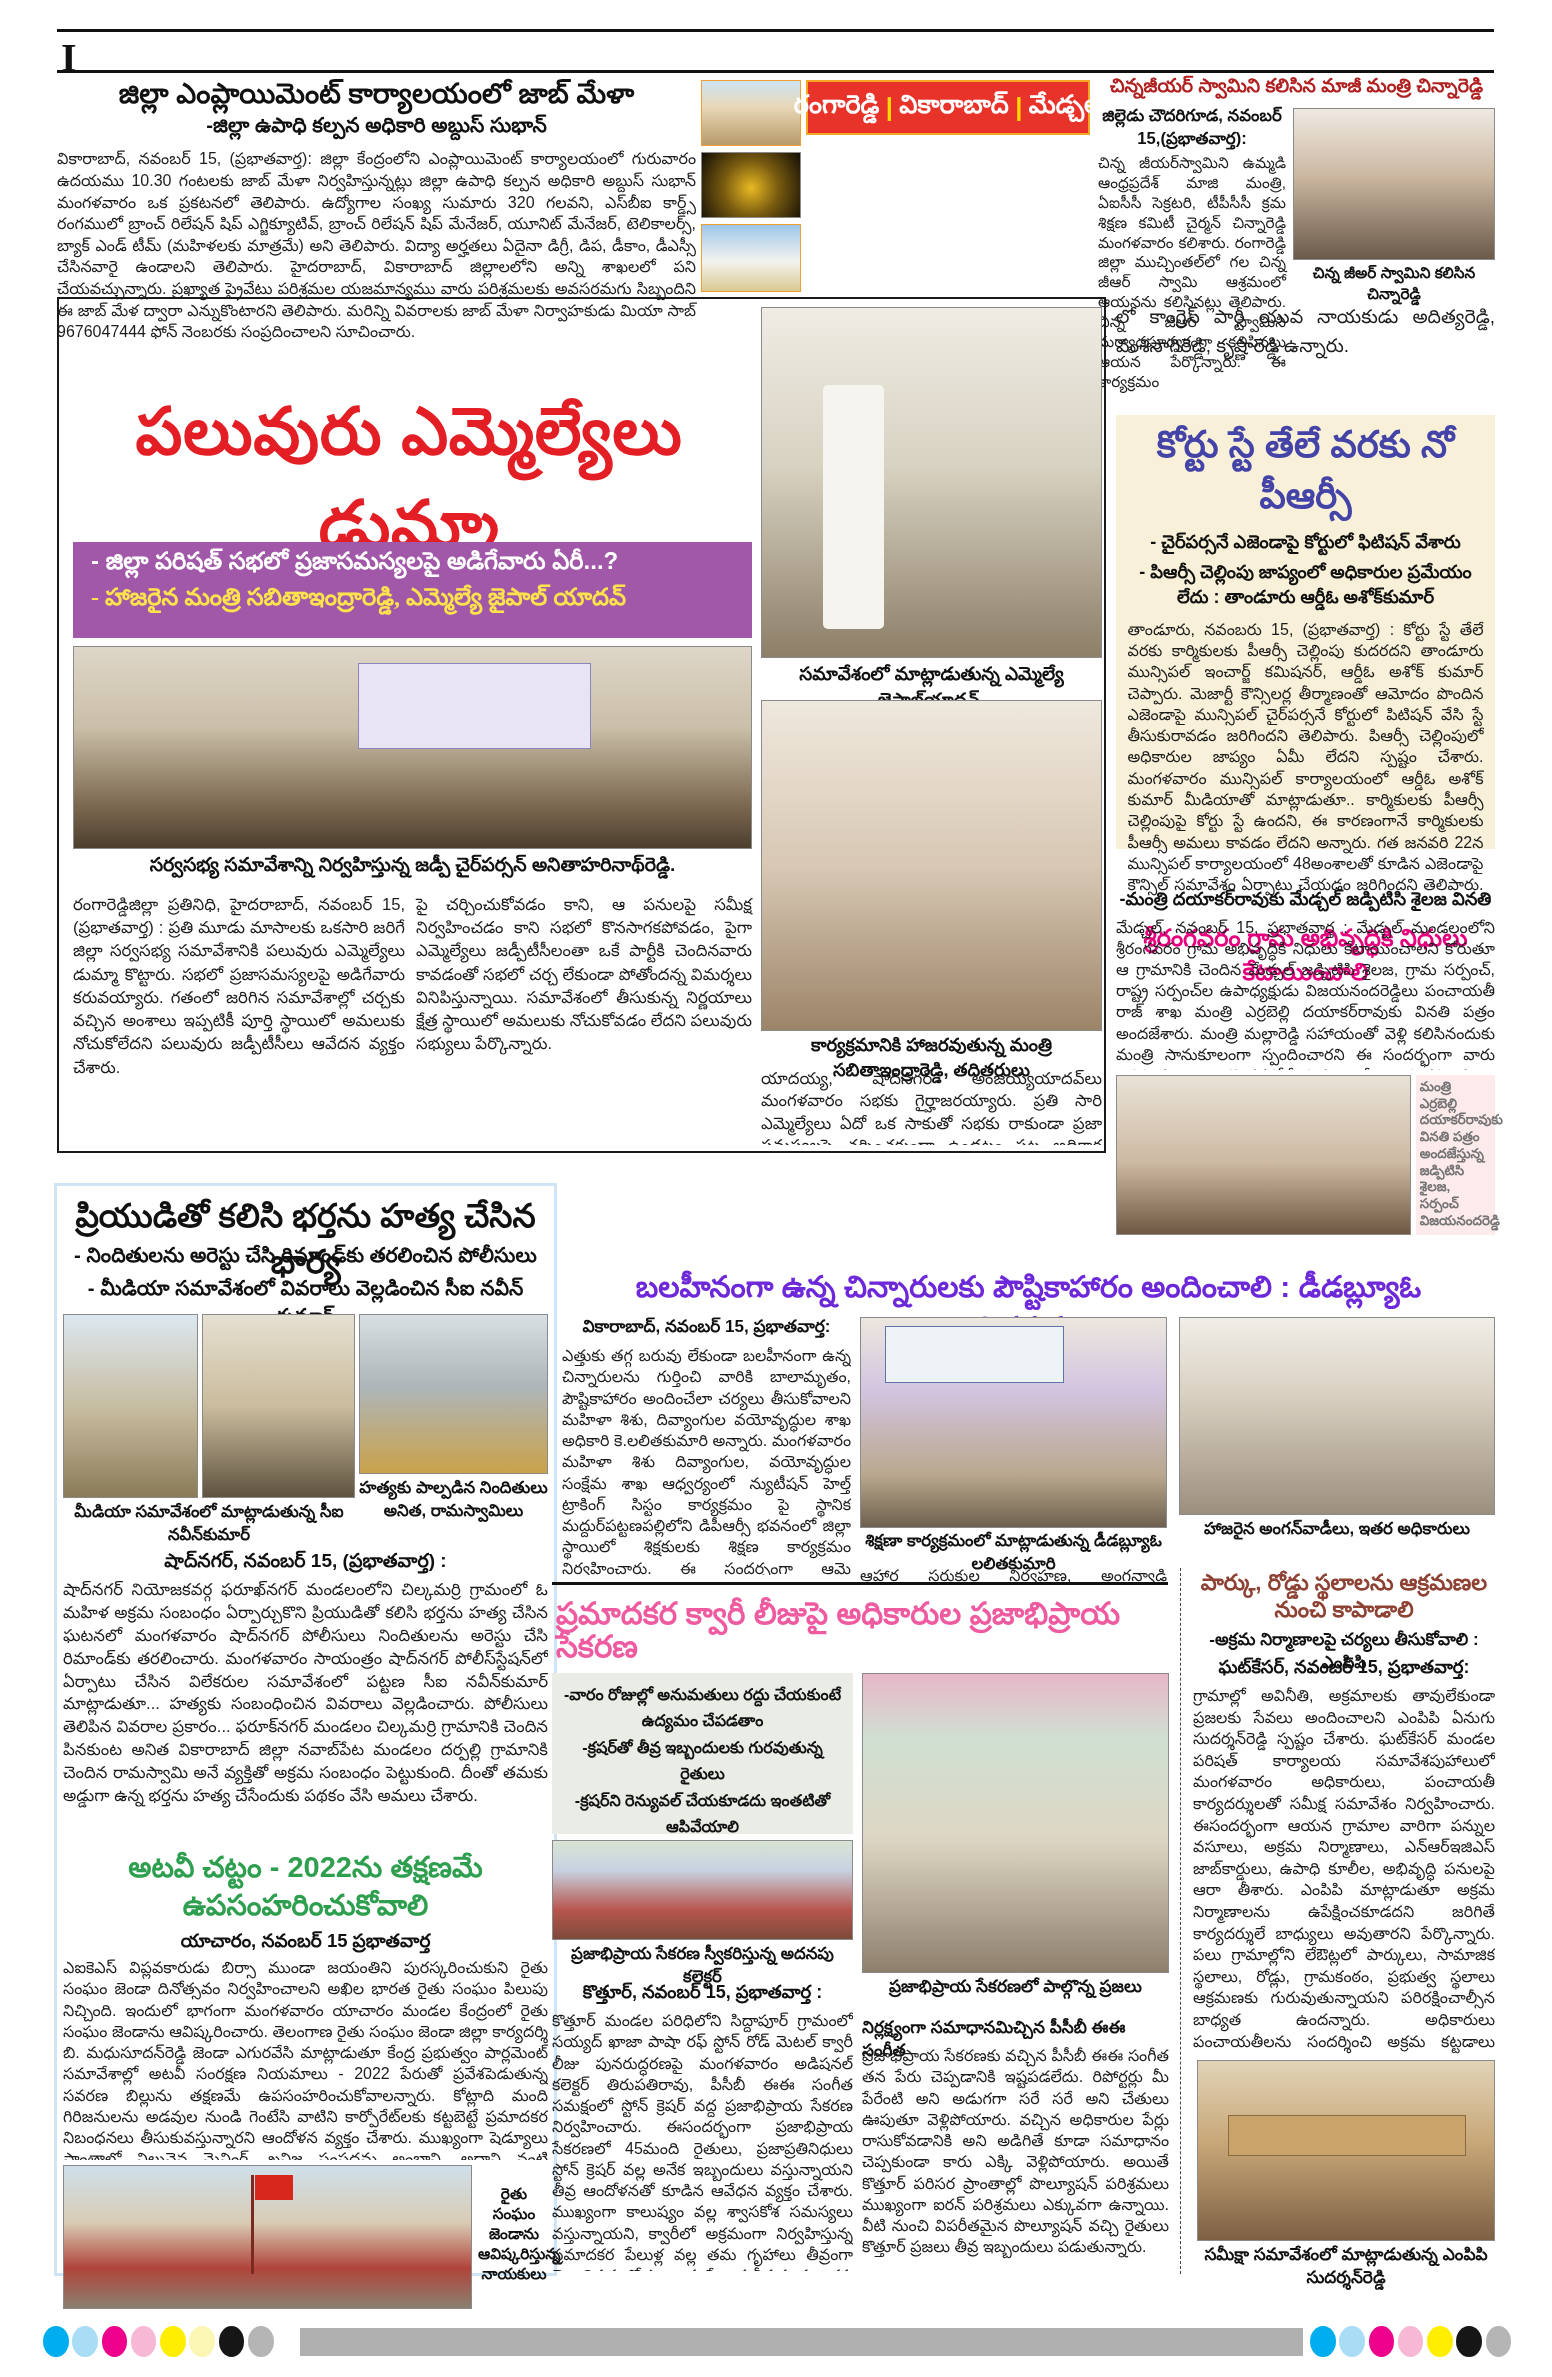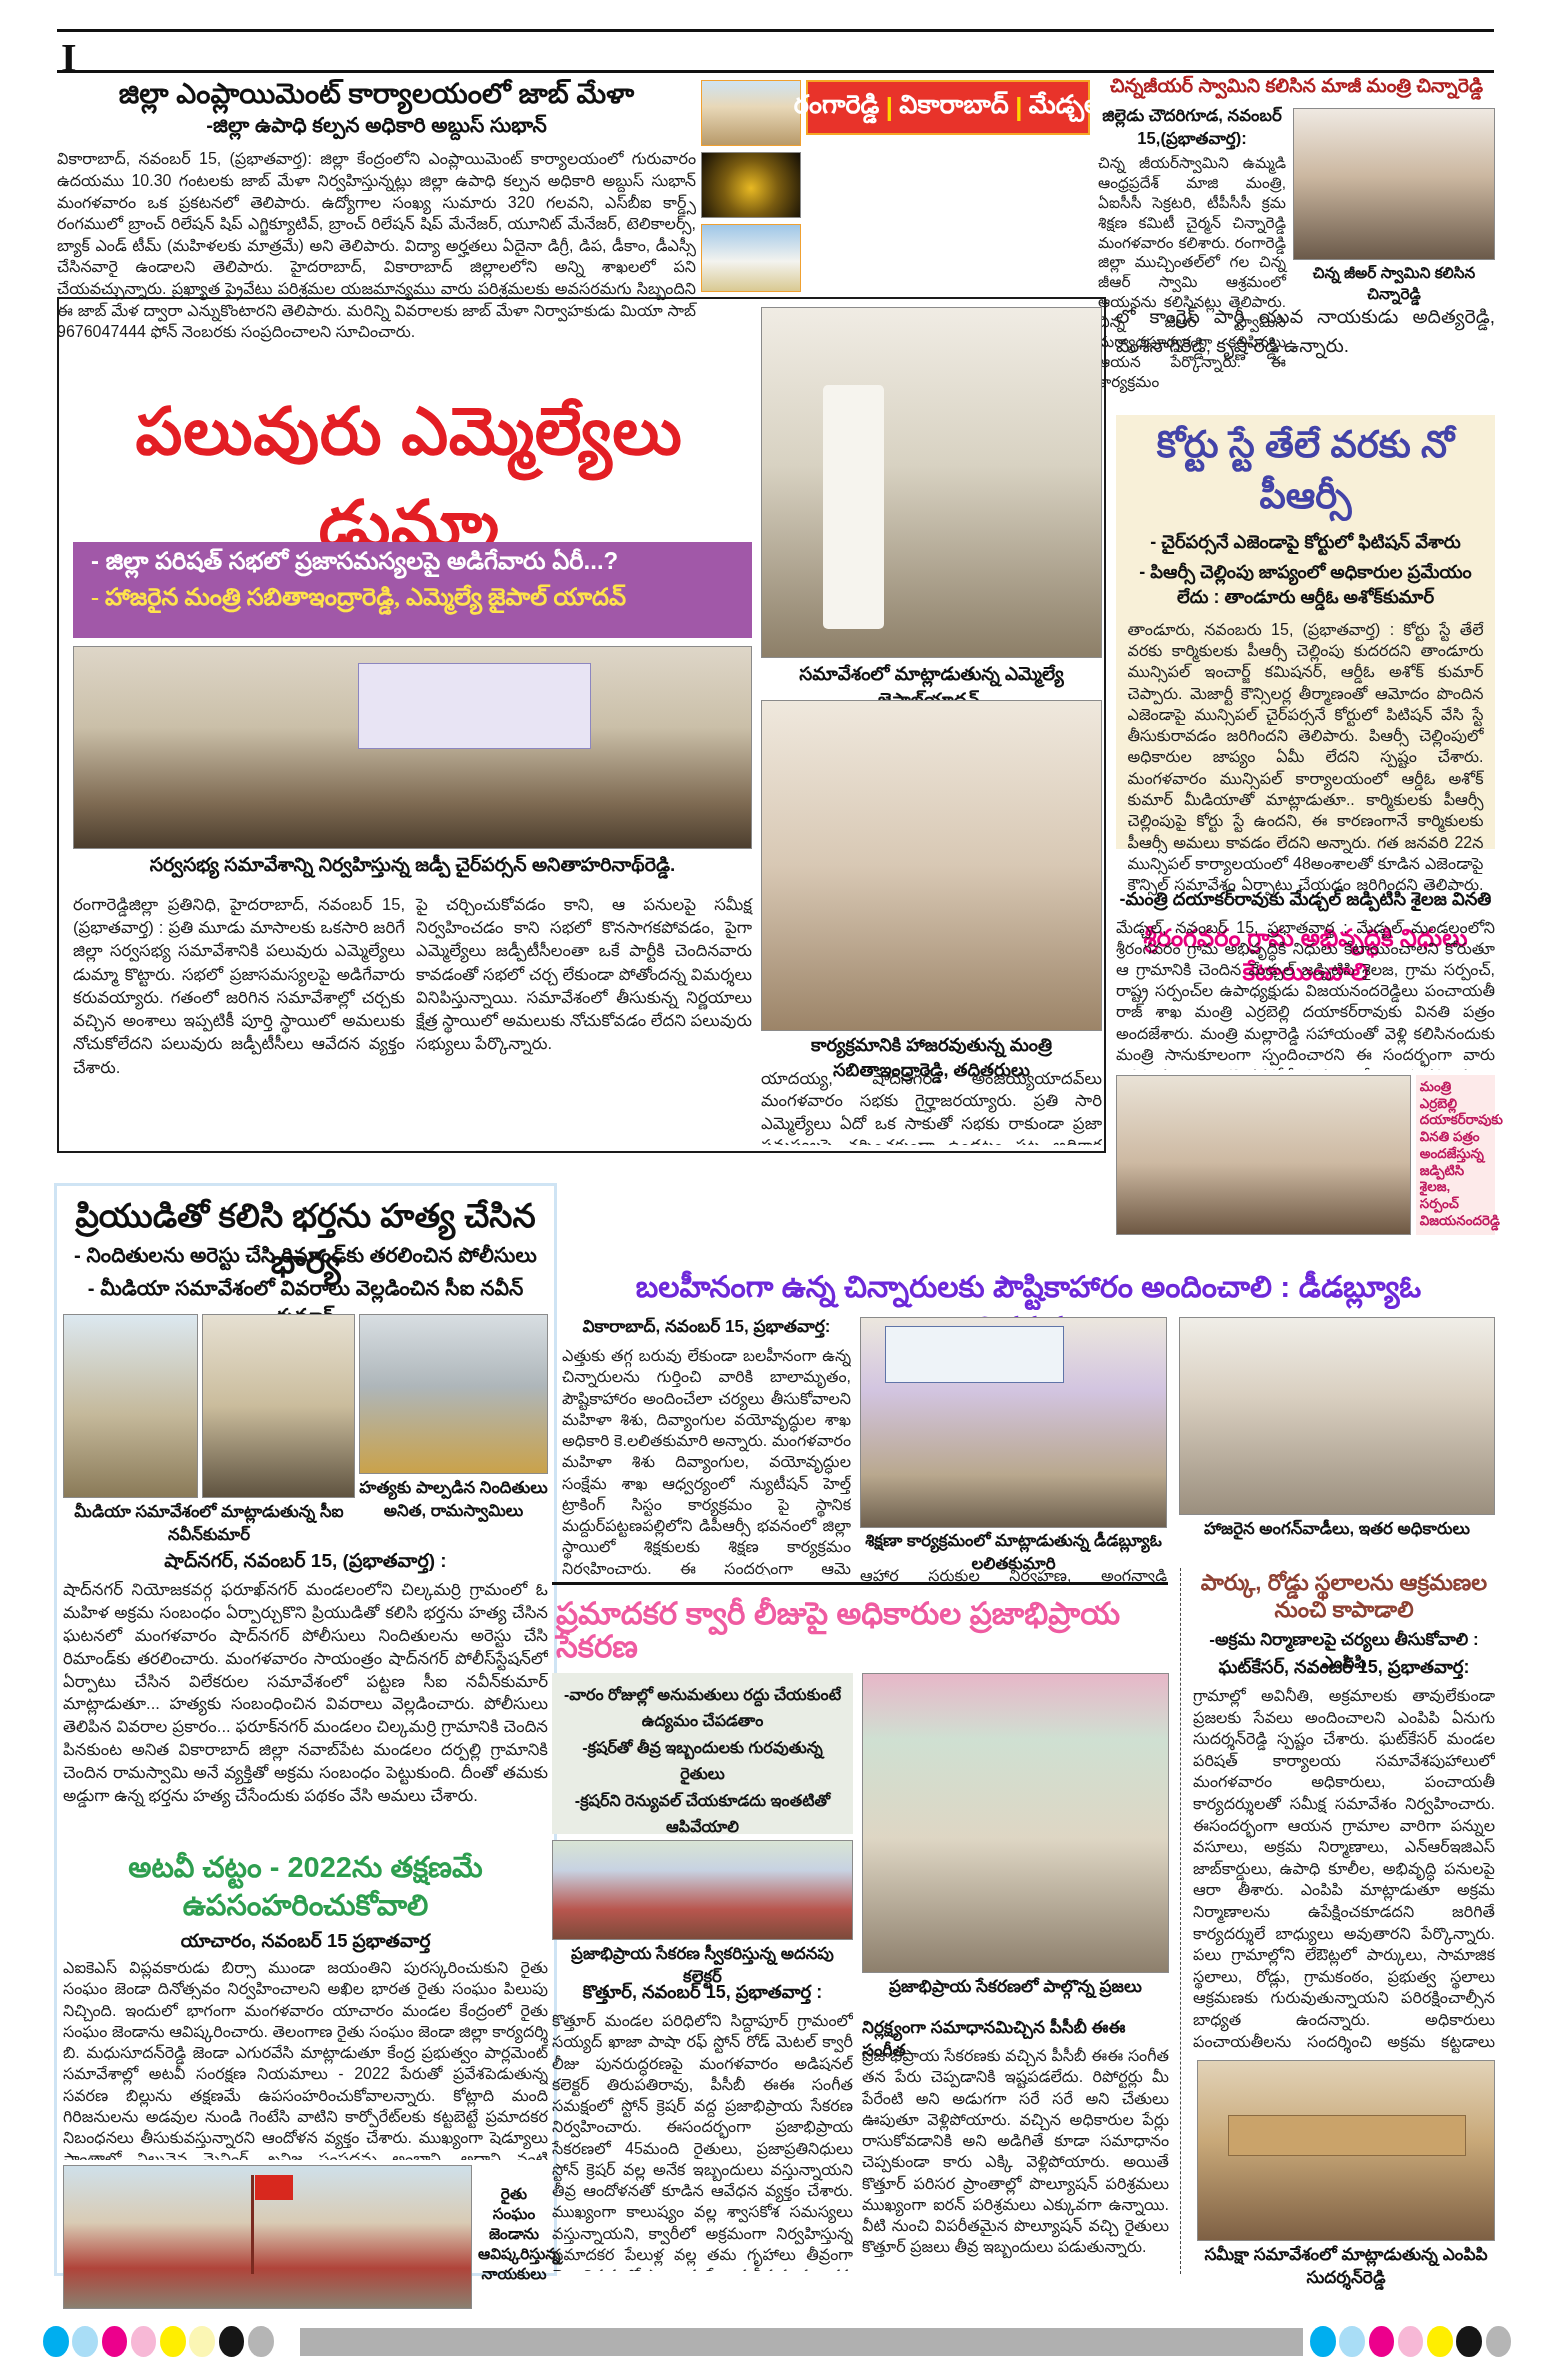--- a/index.html
+++ b/index.html
@@ -87,21 +87,21 @@
     <div class="b c" style="font-size:18px;margin-top:6.4px;">- చైర్‌పర్సనే ఎజెండాపై కోర్టులో ఫిటిషన్ వేశారు</div>
     <div class="b c" style="font-size:18px;margin-top:5.1px;">- పిఆర్సీ చెల్లింపు జాప్యంలో అధికారుల ప్రమేయం లేదు : తాండూరు ఆర్డీఓ అశోక్‌కుమార్</div>
     <div class="j body-txt" style="font-size:16px;line-height:1.33;margin-top:6.4px;overflow:hidden;height:281px;">తాండూరు, నవంబరు 15, (ప్రభాతవార్త) : కోర్టు స్టే తేలే వరకు కార్మికులకు పీఆర్సీ చెల్లింపు కుదరదని తాండూరు మున్సిపల్ ఇంచార్జ్ కమిషనర్, ఆర్డీఓ అశోక్ కుమార్ చెప్పారు. మెజార్టీ కౌన్సిలర్ల తీర్మాణంతో ఆమోదం పొందిన ఎజెండాపై మున్సిపల్ చైర్‌పర్సనే కోర్టులో పిటిషన్ వేసి స్టే తీసుకురావడం జరిగిందని తెలిపారు. పిఆర్సీ చెల్లింపులో అధికారుల జాప్యం ఏమీ లేదని స్పష్టం చేశారు. మంగళవారం మున్సిపల్ కార్యాలయంలో ఆర్డీఓ అశోక్ కుమార్ మీడియాతో మాట్లాడుతూ.. కార్మికులకు పీఆర్సీ చెల్లింపుపై కోర్టు స్టే ఉందని, ఈ కారణంగానే కార్మికులకు పీఆర్సీ అమలు కావడం లేదని అన్నారు. గత జనవరి 22న మున్సిపల్ కార్యాలయంలో 48అంశాలతో కూడిన ఎజెండాపై కౌన్సిల్ సమావేశం ఏర్పాటు చేయడం జరిగిందని తెలిపారు. ఎజెండాలోని 23వ అంశంలో ప్రభుత్వం మున్సిపల్ కార్మికులకు పెంచిన పిఆర్సీని అమలు పర్చేందుకు పొందుపర్చడం జరిగిందని, 25మంది మెజార్టీ కౌన్సిలర్ల తీర్మాణంతో ఎజెండాకు ఆమోదం జరిగిందని తెలిపారు. కోర్టు ఉత్తర్వులు వచ్చేవరకు ఆగాల్సి వస్తుందని తెలిపారు. కోర్టు నుండి ఉత్తర్వులు వచ్చిన వెంటనే ప్రభుత్వ ఆదేశాల మేరకు పీఆర్సీ అమలుకు చర్యలు తీసుకుంటామని ఆర్టీఓ అశోక్‌కుమార్ స్పష్టం చేశారు.</div>
   </div>
 
   <div class="abs b c" style="left:1116px;top:880px;width:379px;font-size:24px;color:#e6007e;margin-top:44px;">శ్రీరంగవరం గ్రామ అభివృద్ధికి నిధులు కేటాయించాలి</div>
   <div class="abs b c" style="left:1116px;top:889px;width:379px;font-size:18px;">-మంత్రి దయాకర్‌రావుకు మేడ్చల్ జడ్పిటిసి శైలజ వినతి</div>
   <div class="abs j body-txt" style="left:1116px;top:917px;width:379px;height:153px;font-size:16px;line-height:1.32;overflow:hidden;">మేడ్చల్, నవంబర్ 15, ప్రభాతవార్త : మేడ్చల్ మండలంలోని శ్రీరంగవరం గ్రామ అభివృద్ధికి నిధులు కేటాయించాలని కోరుతూ ఆ గ్రామానికి చెందిన మేడ్చల్ జడ్పిటిసి శైలజ, గ్రామ సర్పంచ్, రాష్ట్ర సర్పంచ్‌ల ఉపాధ్యక్షుడు విజయనందరెడ్డిలు పంచాయతీ రాజ్ శాఖ మంత్రి ఎర్రబెల్లి దయాకర్‌రావుకు వినతి పత్రం అందజేశారు. మంత్రి మల్లారెడ్డి సహాయంతో వెళ్లి కలిసినందుకు మంత్రి సానుకూలంగా స్పందించారని ఈ సందర్భంగా వారు తెలిపారు. అతి తొందరలోనే నిధులు కేటాయిస్తానని మంత్రి హామి ఇచ్చారని, అందుకు ఆయనతో పాటు మంత్రి మల్లారెడ్డికి కృతజ్ఞతలు తెలియజేశారు.</div>
   <div class="abs ph" style="left:1116px;top:1075px;width:295px;height:160px;background:linear-gradient(180deg,#e9e2d6 0%,#cdb9a2 55%,#6e5843 100%);"></div>
   <div class="abs" style="left:1416px;top:1075px;width:79px;height:160px;background:#fdeaea;padding:3.8px;box-sizing:border-box;">
-    <div class="cap" style="font-size:13.4px;line-height:1.25;color:#be185d;">మంత్రి ఎర్రబెల్లి దయాకర్‌రావుకు వినతి పత్రం అందజేస్తున్న జడ్పిటిసి శైలజ, సర్పంచ్ విజయనందరెడ్డి</div>
+    <div class="cap" style="font-size:13.4px;line-height:1.25;color:#737373;">మంత్రి ఎర్రబెల్లి దయాకర్‌రావుకు వినతి పత్రం అందజేస్తున్న జడ్పిటిసి శైలజ, సర్పంచ్ విజయనందరెడ్డి</div>
   </div>
 
   <div class="abs" style="left:54px;top:1183px;width:503px;height:1093px;border:3.2px solid #cfe4f4;box-sizing:border-box;"></div>
 
   <div class="abs b c" style="left:61px;top:1197px;width:489px;font-size:33px;">ప్రియుడితో కలిసి భర్తను హత్య చేసిన భార్య</div>
   <div class="abs b c" style="left:61px;top:1244px;width:489px;font-size:20.4px;">- నిందితులను అరెస్టు చేసి రిమాండ్‌కు తరలించిన పోలీసులు</div>
   <div class="abs b c" style="left:61px;top:1277px;width:489px;font-size:20.4px;">- మీడియా సమావేశంలో వివరాలు వెల్లడించిన సీఐ నవీన్ కుమార్</div>
 
   <div class="abs ph" style="left:63px;top:1314px;width:135px;height:184px;background:linear-gradient(180deg,#dce8f0 0%,#c4b89a 55%,#8a7a58 100%);"></div>
   <div class="abs ph" style="left:202px;top:1314px;width:153px;height:184px;background:linear-gradient(180deg,#e6e0d2 0%,#cabc9c 50%,#5f5340 100%);"></div>

